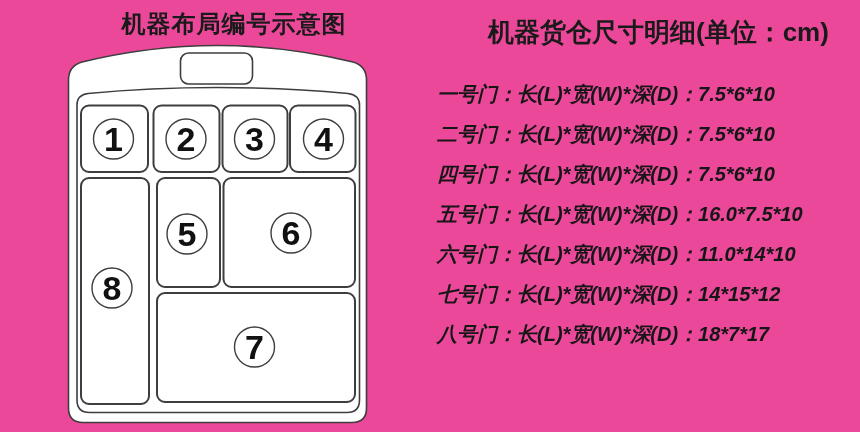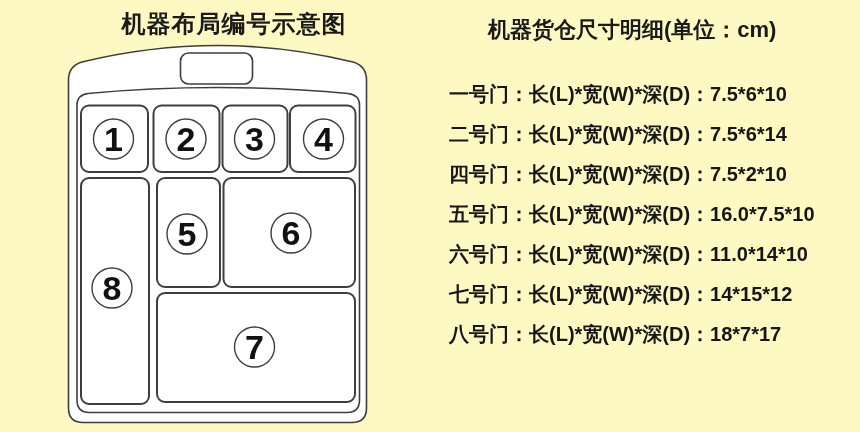--- a/index.html
+++ b/index.html
@@ -5,21 +5,21 @@
   html, body {
     margin: 0;
     padding: 0;
     background: #ffffff;
     font-family: "Liberation Sans", sans-serif;
   }
   .canvas {
     position: relative;
     width: 860px;
     height: 432px;
-    background: #fef9c3;
+    background: #ec4899;
     overflow: hidden;
     color: #161616;
   }
   
   .left-panel {
     position: absolute;
     left: 0; top: 0;
     width: 430px; height: 432px;
   }
   .left-title {
@@ -61,28 +61,28 @@
   }
   
   .right-panel {
     position: absolute;
     left: 430px; top: 0;
     width: 430px; height: 432px;
   }
   .right-title {
     position: absolute;
     left: 58px; top: 15px;
-    font-size: 22px;
+    font-size: 26px;
     font-weight: 700;
     color: #1a1a1a;
     white-space: nowrap;
   }
   .spec-list {
     position: absolute;
-    left: 19px; top: 74px;
+    left: 7px; top: 74px; font-style: italic;
   }
   .spec-line {
     height: 40px;
     line-height: 40px;
     font-size: 20px;
     font-weight: 700;
     color: #161616;
     white-space: nowrap;
   }
 </style>
@@ -163,22 +163,22 @@
         <text x="112" y="288" dy="0.36em">8</text>
       </g>
     </svg>
   </div>
 
   <div class="right-panel">
     <div class="right-title">机器货仓尺寸明细(单位：cm)</div>
 
     <div class="spec-list">
       <div class="spec-line">一号门：长(L)*宽(W)*深(D)：7.5*6*10</div>
-      <div class="spec-line">二号门：长(L)*宽(W)*深(D)：7.5*6*14</div>
-      <div class="spec-line">四号门：长(L)*宽(W)*深(D)：7.5*2*10</div>
+      <div class="spec-line">二号门：长(L)*宽(W)*深(D)：7.5*6*10</div>
+      <div class="spec-line">四号门：长(L)*宽(W)*深(D)：7.5*6*10</div>
       <div class="spec-line">五号门：长(L)*宽(W)*深(D)：16.0*7.5*10</div>
       <div class="spec-line">六号门：长(L)*宽(W)*深(D)：11.0*14*10</div>
       <div class="spec-line">七号门：长(L)*宽(W)*深(D)：14*15*12</div>
       <div class="spec-line">八号门：长(L)*宽(W)*深(D)：18*7*17</div>
     </div>
   </div>
 
 </div>
 
 </body></html>

